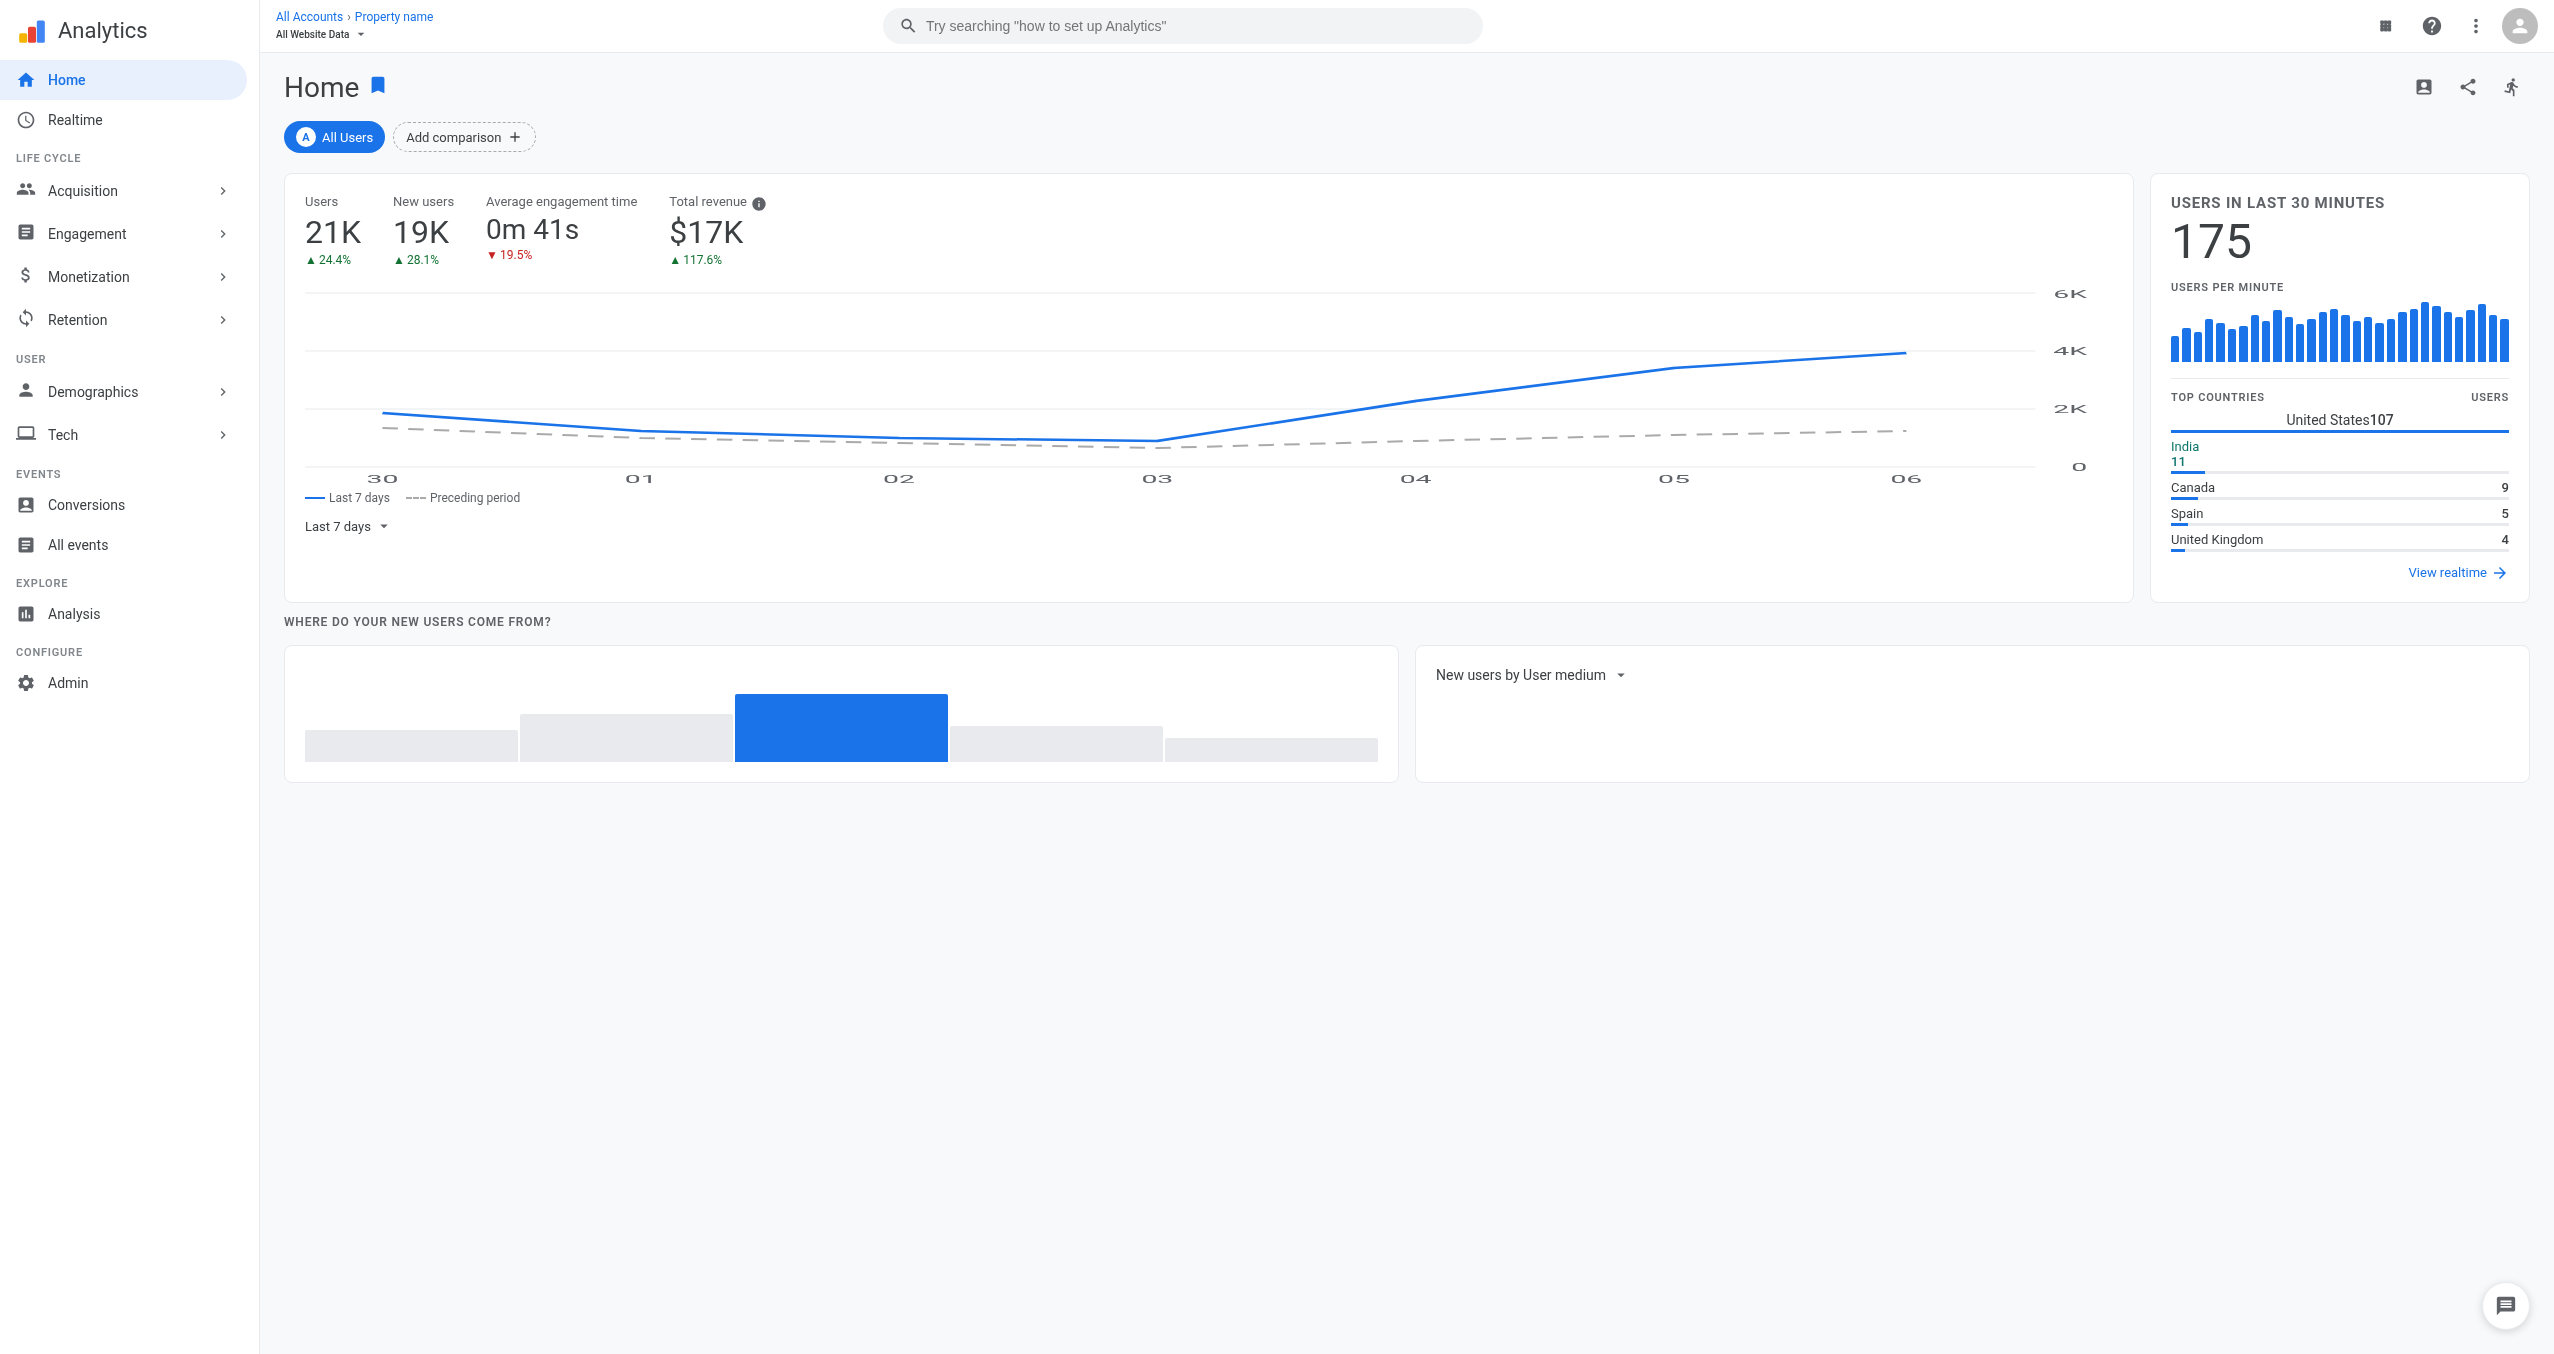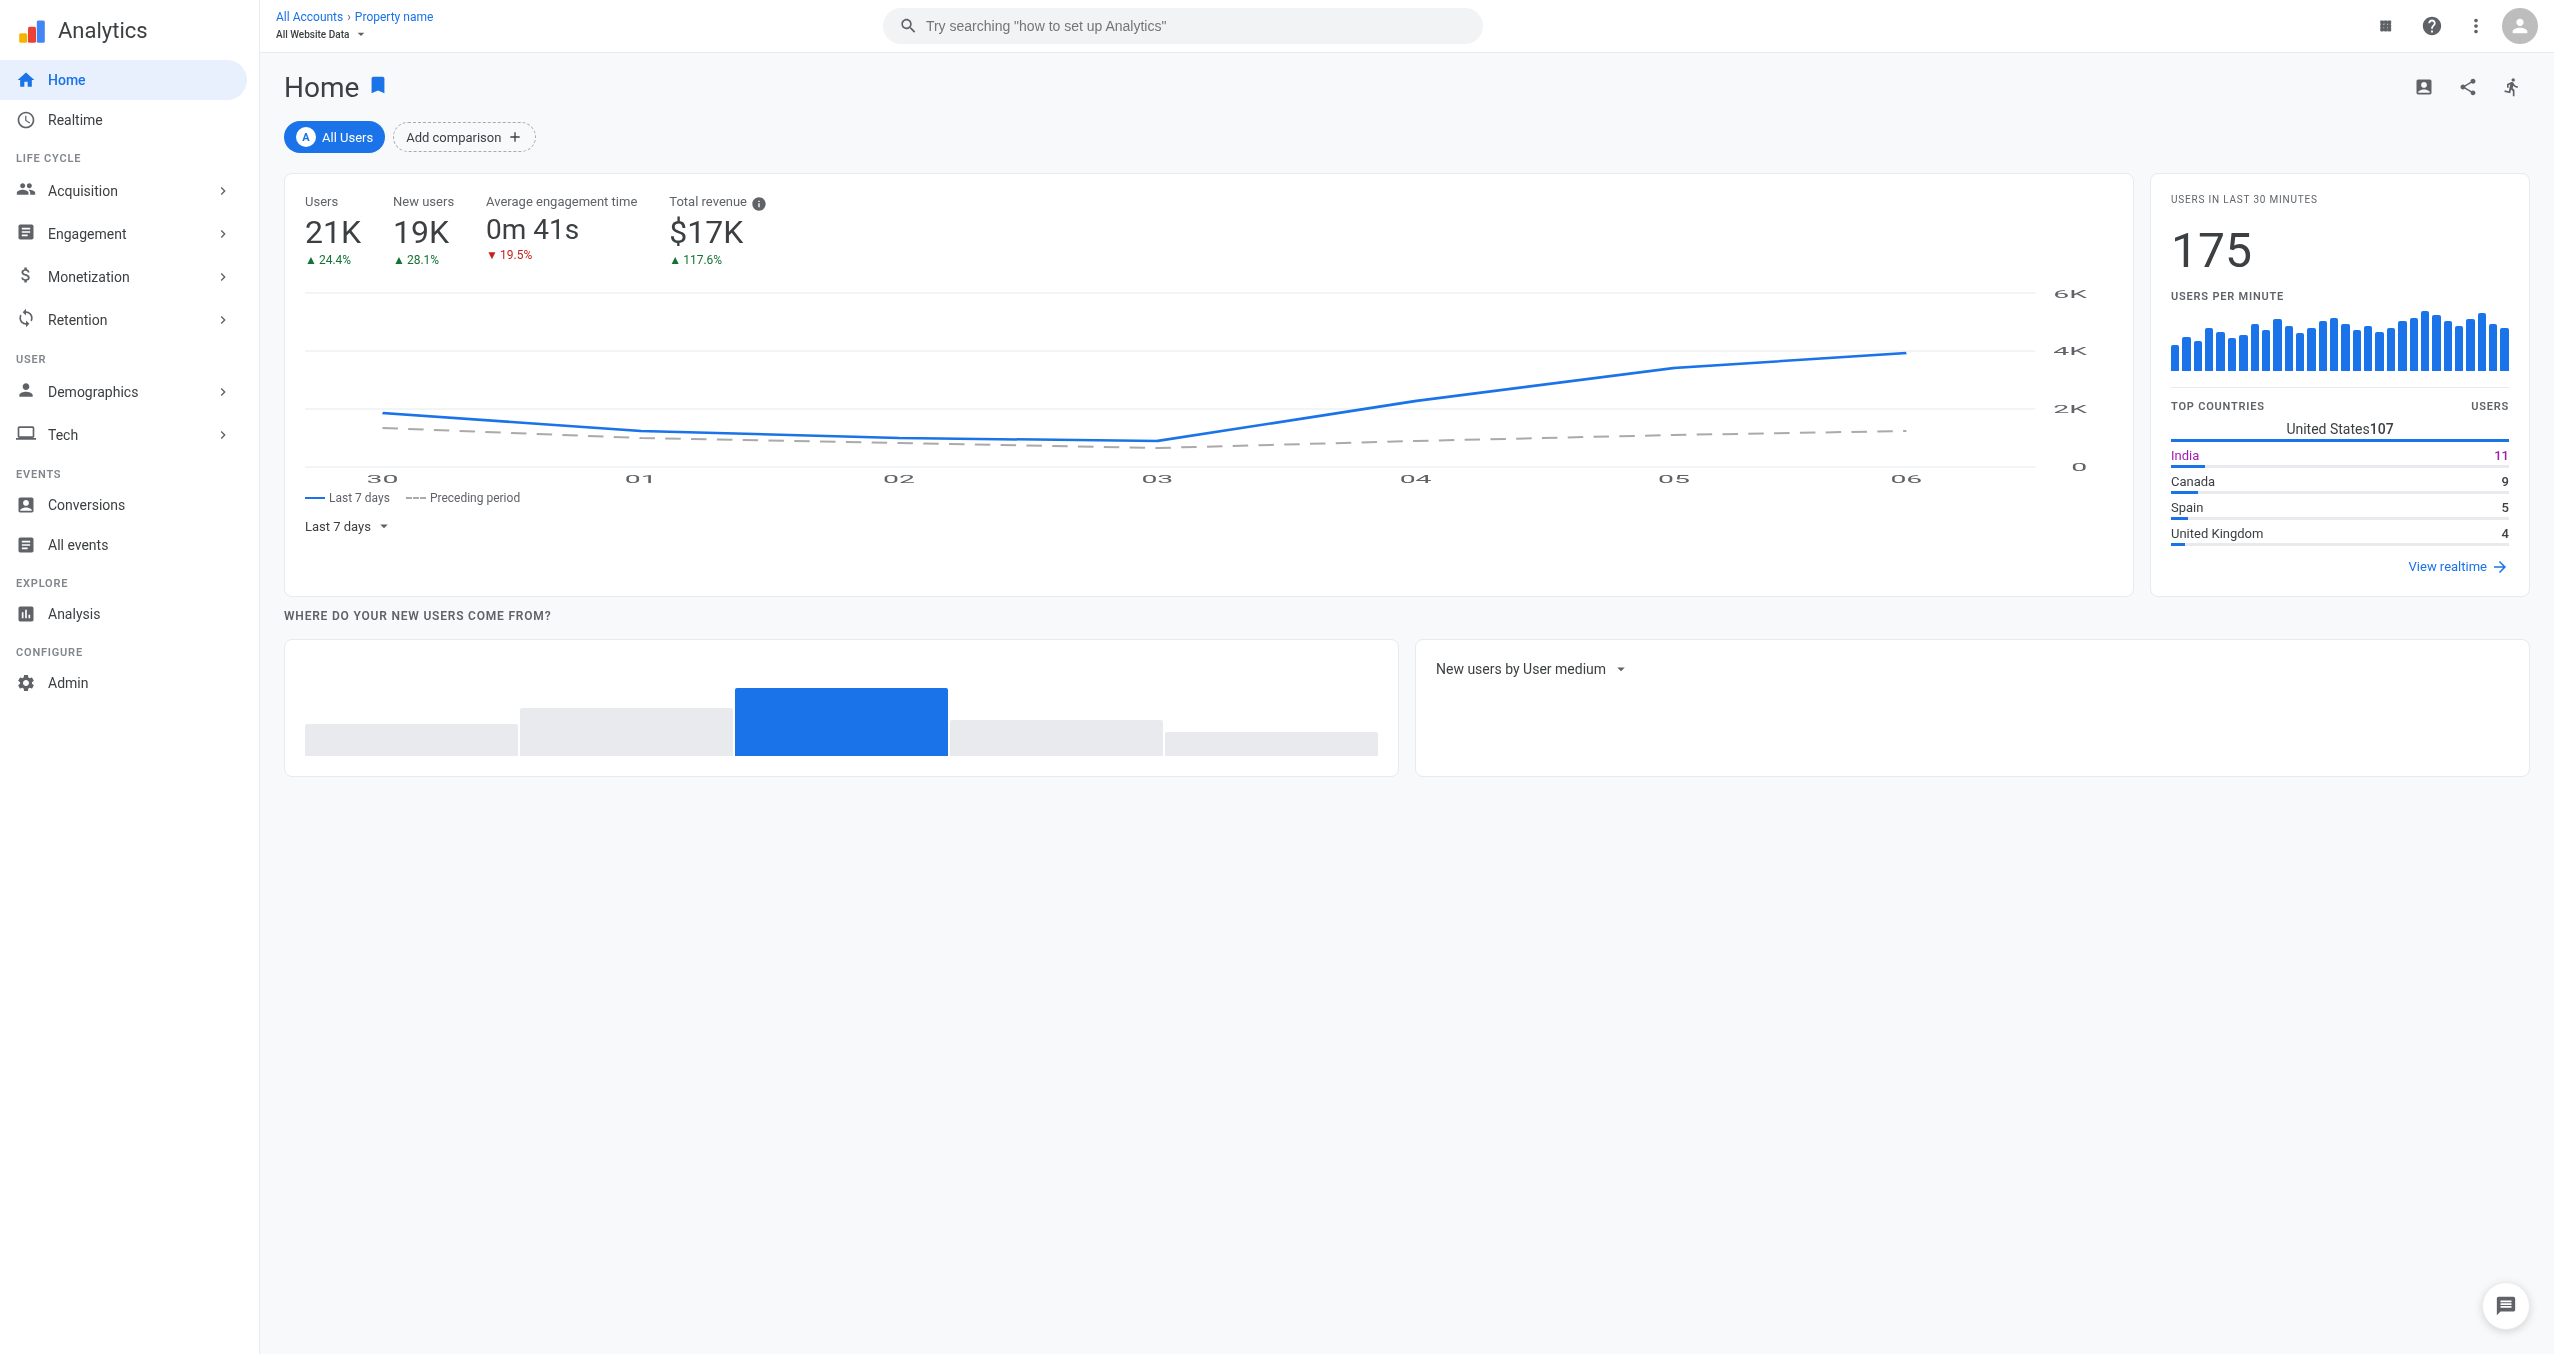--- a/index.html
+++ b/index.html
@@ -304,26 +304,26 @@
     }
 
     
     .realtime-card {
       background: #fff;
       border-radius: 8px;
       border: 1px solid #e8eaed;
       padding: 20px;
     }
     .realtime-label {
-      font-size: 10px;
-      font-weight: 400;
+      font-size: 15px;
+      font-weight: 700;
       color: #5f6368;
       letter-spacing: 0.8px;
       text-transform: uppercase;
-      margin-bottom: 20px;
+      margin-bottom: 4px;
     }
     .realtime-number {
       font-size: 48px;
       font-weight: 400;
       color: #3c4043;
       line-height: 1.1;
     }
     .realtime-sublabel {
       font-size: 11px;
       font-weight: 600;
@@ -812,21 +812,21 @@
         <div>
       <div style="font-size:14px;color:#3c4043;margin-bottom:2px;display:flex;justify-content:center;">
         <span>United States</span>
         <span style="font-weight:500;">107</span>
       </div>
       <div style="width:100%;height:3px;background:#e8eaed;margin-bottom:6px;">
         <div style="height:3px;background:#1a73e8;width:100%;"></div>
       </div>
     </div>
             <div>
-      <div style="font-size:13px;color:#a21caf;margin-bottom:2px;display:flex;justify-content:space-between;">
+      <div style="font-size:13px;color:#0f766e;margin-bottom:2px;display:flex;justify-content:space-between;flex-direction:column;">
         <span>India</span>
         <span style="font-weight:500;">11</span>
       </div>
       <div style="width:100%;height:3px;background:#e8eaed;margin-bottom:6px;">
         <div style="height:3px;background:#1a73e8;width:10%;"></div>
       </div>
     </div>
             <div>
       <div style="font-size:13px;color:#3c4043;margin-bottom:2px;display:flex;justify-content:space-between;">
         <span>Canada</span>

